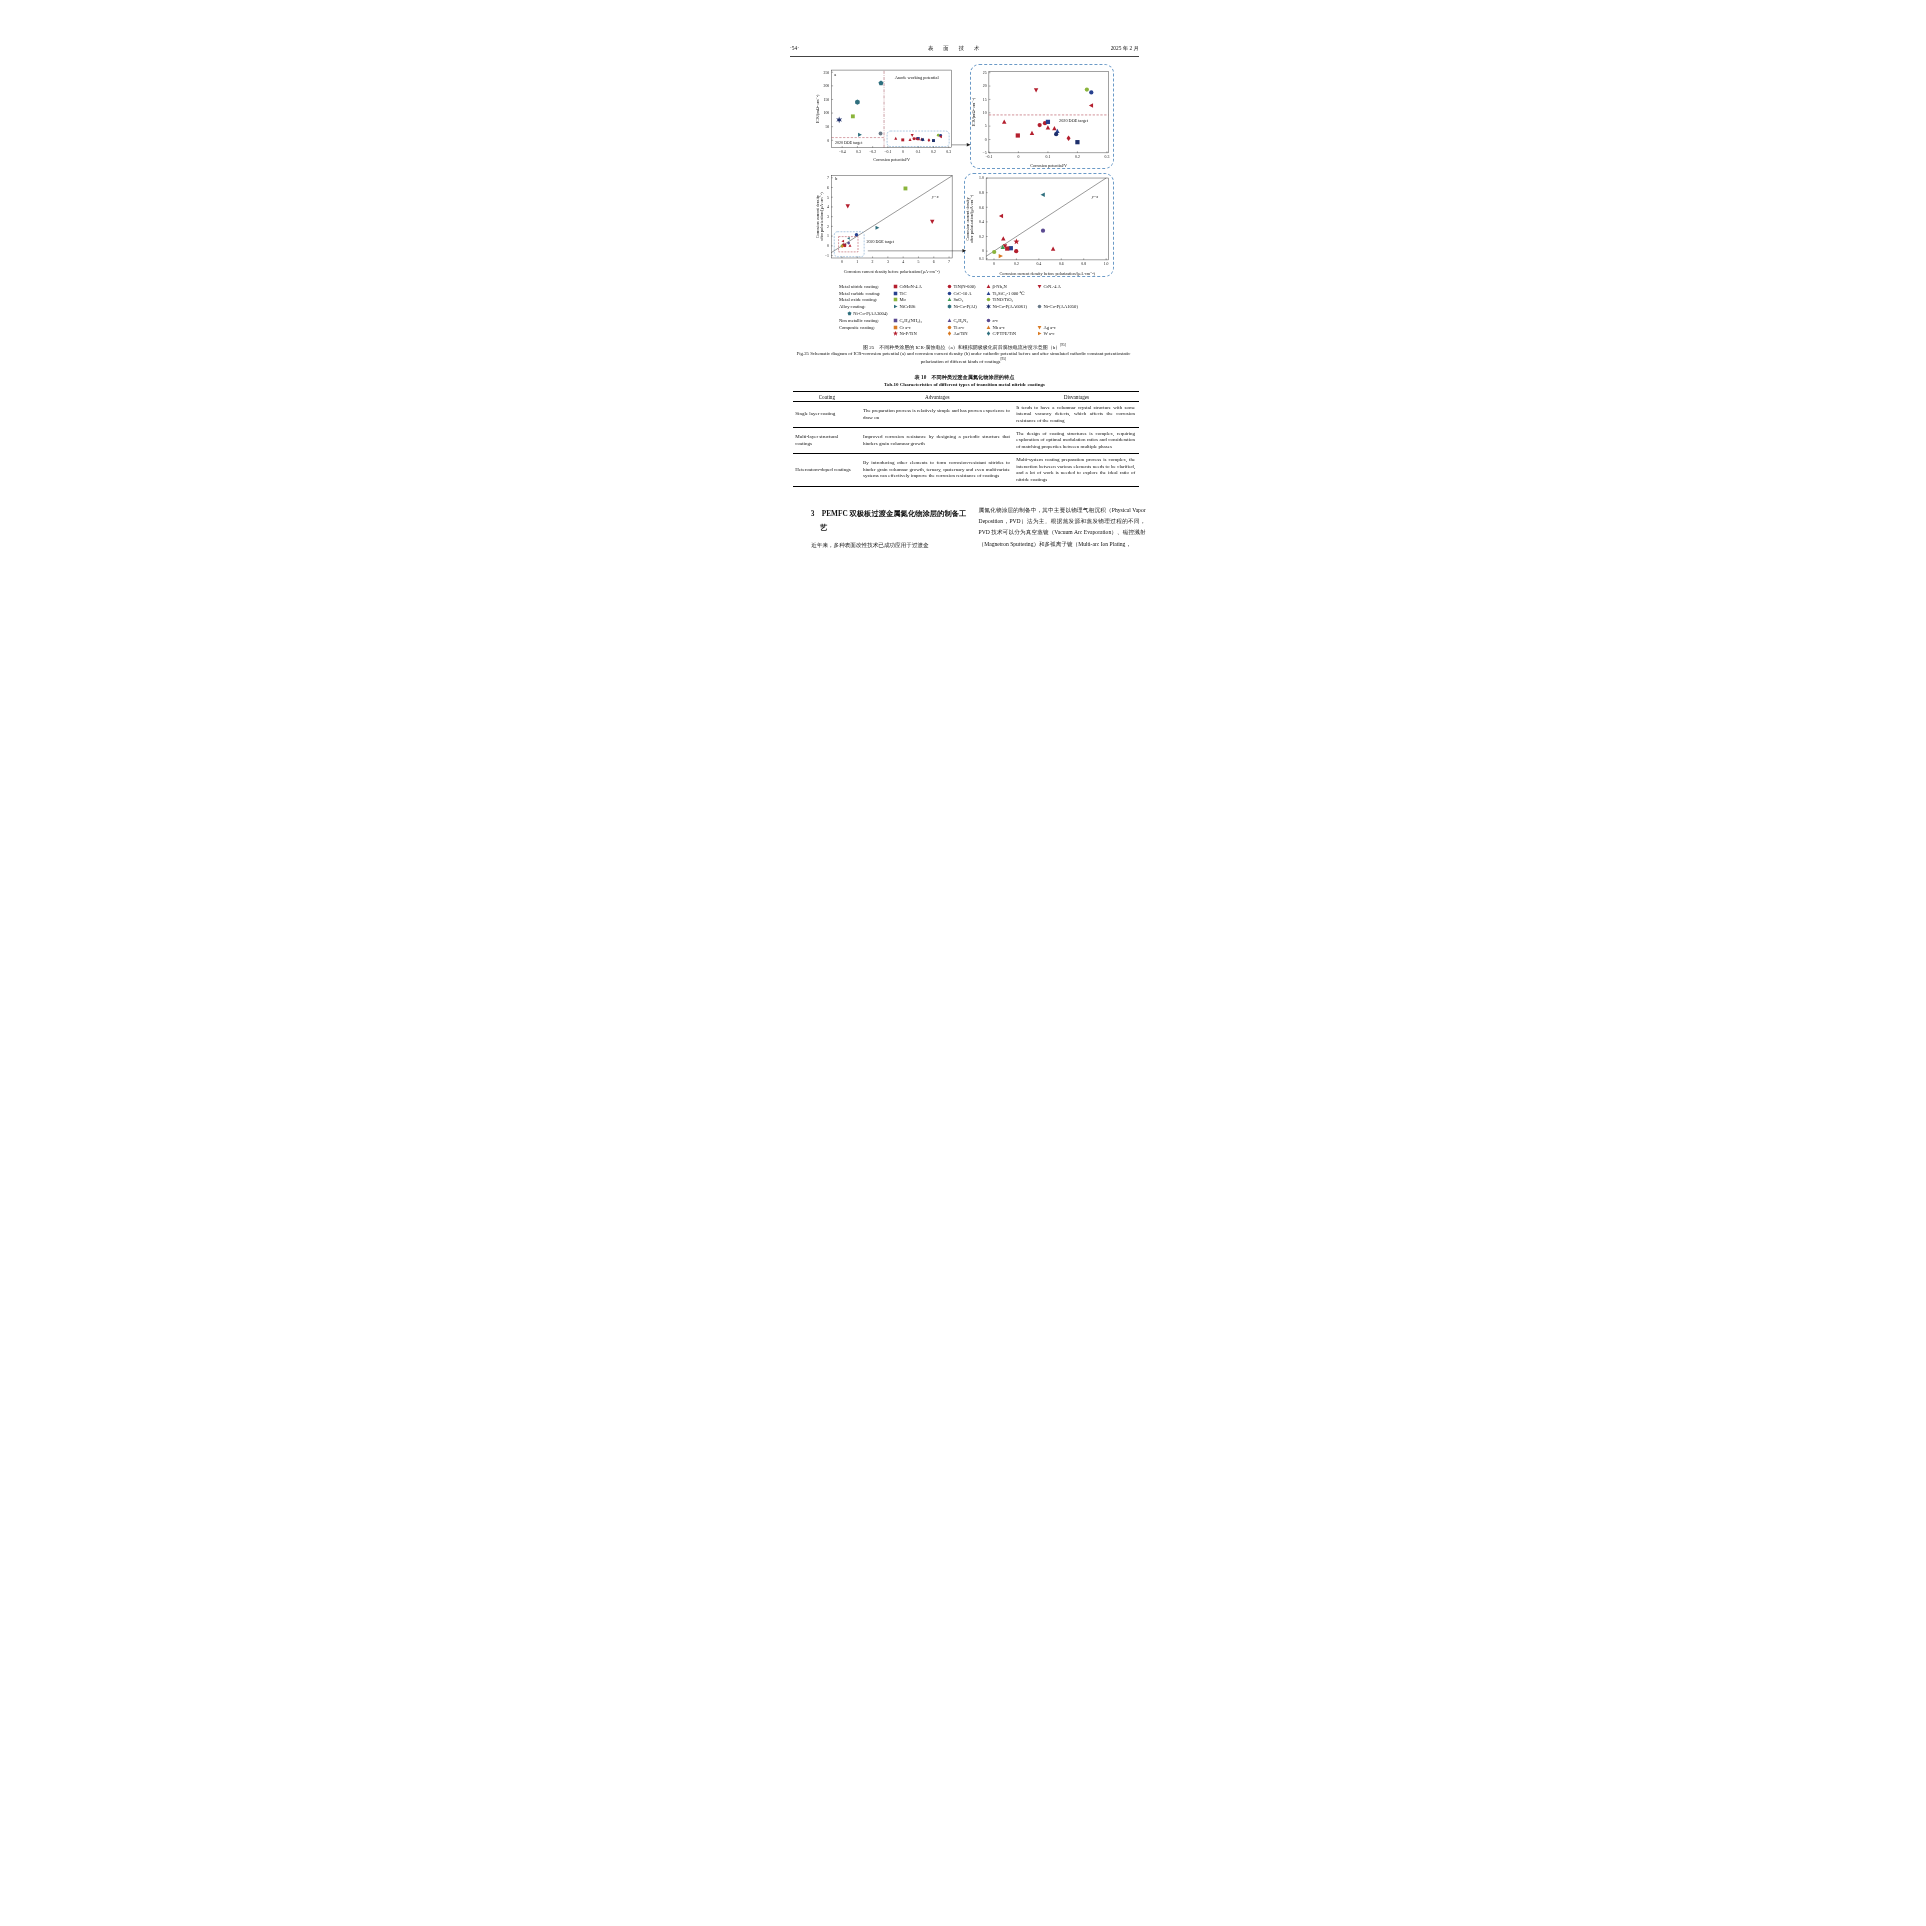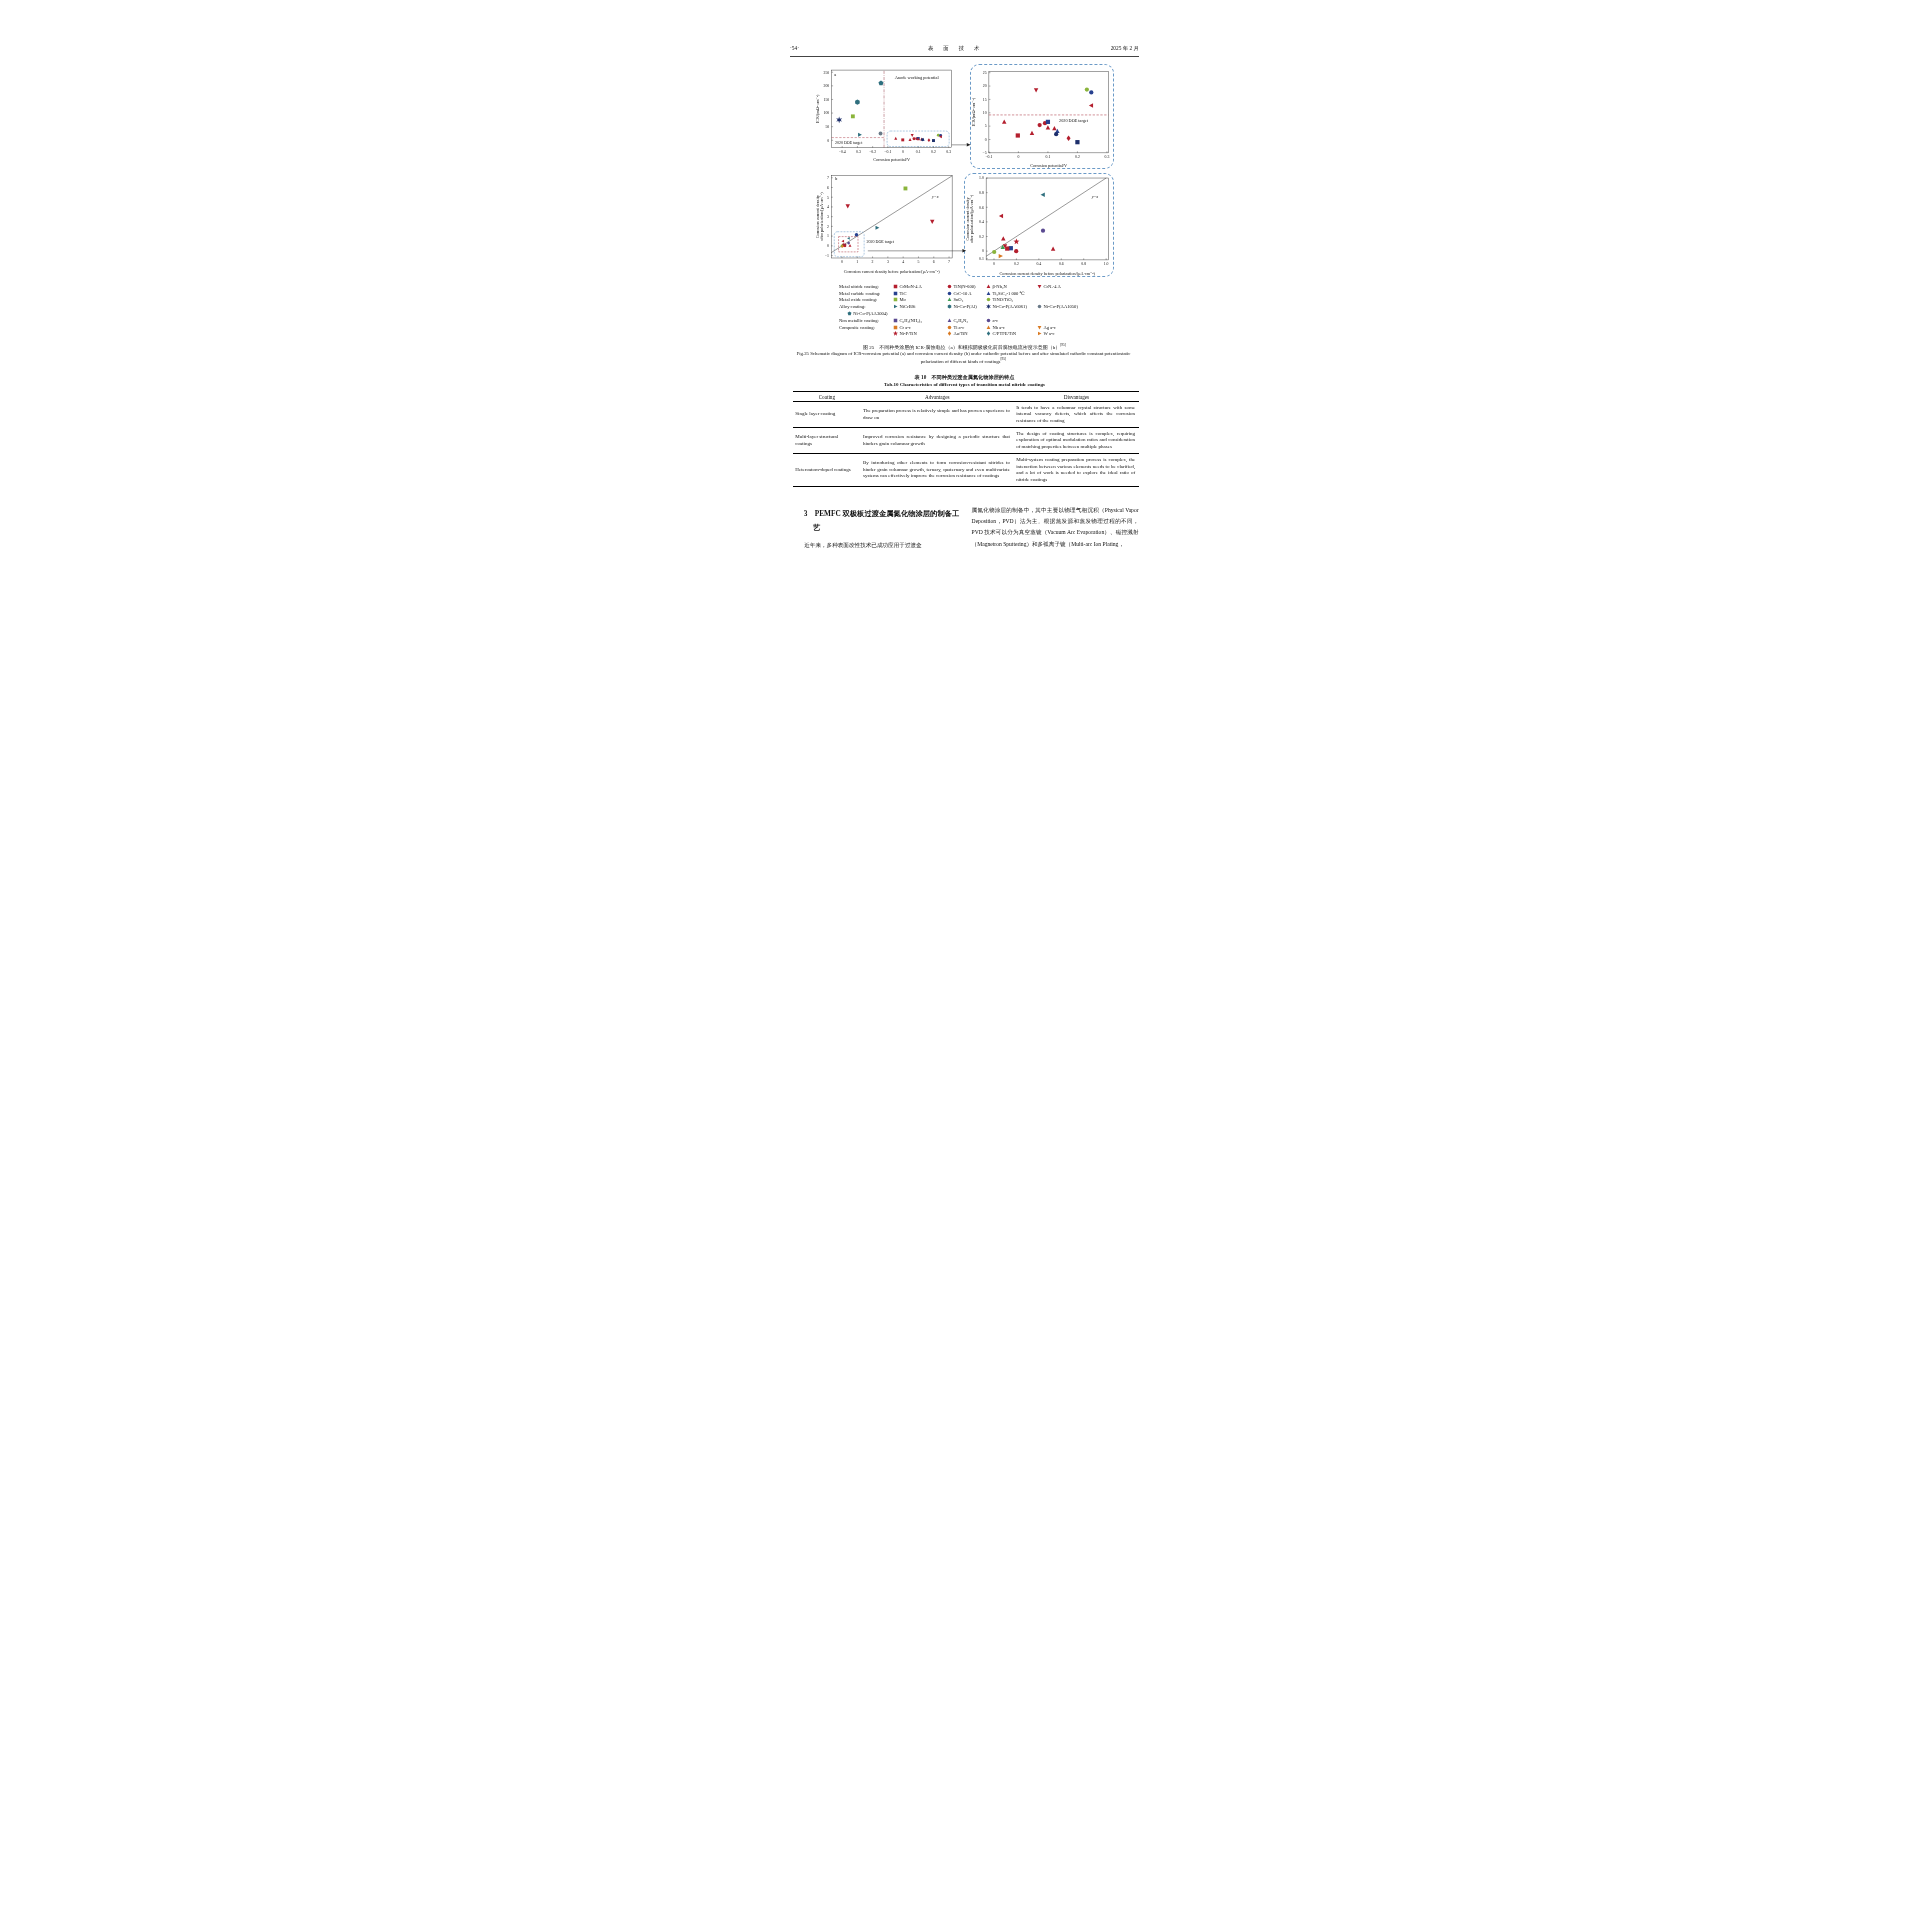--- a/index.html
+++ b/index.html
@@ -30,21 +30,21 @@
   .tab-title-cn{position:absolute;top:374px;left:39px;width:349px;text-align:center;font-size:5.2px;font-weight:bold;}
   .tab-title-en{position:absolute;top:382px;left:39px;width:349px;text-align:center;font-size:5px;font-weight:bold;}
 
   .char-table{position:absolute;top:391px;left:42px;width:346px;border-collapse:collapse;font-size:5px;}
   .char-table th{border-top:0.6px solid #000;border-bottom:0.3px solid #000;padding:1.5px 2.3px;font-weight:normal;font-size:5.2px;text-align:center;}
   .char-table td{border-bottom:0.3px solid #000;padding:2.7px 3.9px 2.7px 2.3px;text-align:justify;line-height:1.32;vertical-align:middle;}
   .char-table tr.last td{border-bottom:0.6px solid #000;}
   .char-table .c-coating{width:60px;text-align:left;padding-left:2.3px;padding-right:5.4px;}
   .char-table .c-adv{width:147px;}
 
-  .body-cols{position:absolute;top:505px;left:42px;width:346px;display:flex;gap:11.6px;}
+  .body-cols{position:absolute;top:505px;left:49px;width:346px;display:flex;gap:11.6px;}
   .body-cols .col{width:167px;}
   .sec-heading{margin:2.3px 0 6.2px 0;font-size:7.3px;font-weight:bold;line-height:1.85;padding-left:20px;text-indent:-9.2px;}
   .body-cols p{margin:0;font-size:5.6px;line-height:2.0;text-align:justify;}
   p.indent{text-indent:2em;}
 </style>
 </head>
 <body>
 
 <div class="page">
 

